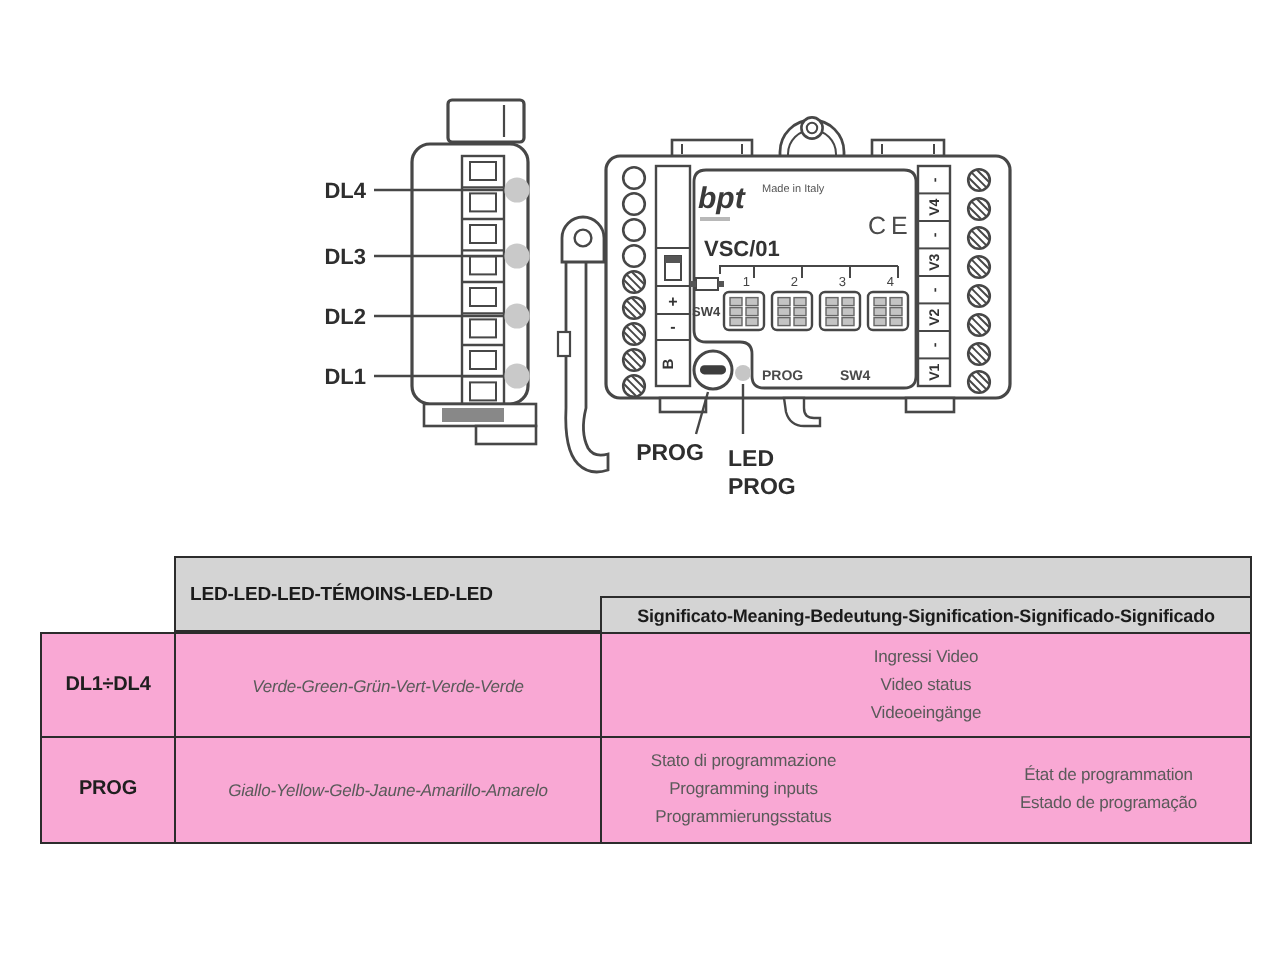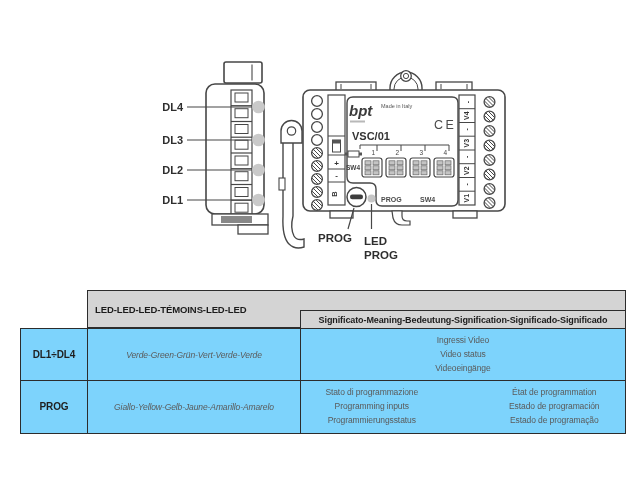--- a/index.html
+++ b/index.html
@@ -1,23 +1,23 @@
 <!DOCTYPE html>
 <html><head>
 <meta charset="utf-8">
 <style>
   html,body{margin:0;padding:0;}
   body{width:640px;height:480px;background:#ffffff;position:relative;overflow:hidden;
        font-family:"Liberation Sans",sans-serif;}
-  .page{position:absolute;inset:0;margin-top:12px;}
+  .page{position:absolute;inset:0;}
   svg text{font-family:"Liberation Sans",sans-serif;}
 
   
   .tbl{position:absolute;left:20px;top:278px;width:608px;height:146px;}
-  .cell{position:absolute;box-sizing:border-box;border:1.5px solid #2c2c2c;background:#7dd3fc;
+  .cell{position:absolute;box-sizing:border-box;border:1.5px solid #2c2c2c;background:#f9a8d4;
         display:flex;align-items:center;justify-content:center;text-align:center;
         letter-spacing:-0.1px;}
   .hdr{background:#d4d4d4;font-weight:bold;color:#1b1b1b;}
   .h1{left:67px;top:0;width:539px;height:38px;justify-content:flex-start;
       padding-left:7px;font-size:9.5px;}
   .h2a{left:67px;top:19.5px;width:214.5px;height:20px;font-size:9px;}
   .h2b{left:280px;top:19.5px;width:326px;height:20px;font-size:9px;}
   .r1{top:38px;height:53.5px;}
   .r2{top:90px;height:53.5px;gap:41px;}
   .cled{left:0;width:68px;font-weight:bold;font-size:10px;color:#1f1f1f;}
@@ -242,19 +242,18 @@
   <div class="cell r2 cled">PROG</div>
   <div class="cell r2 ccol">Giallo-Yellow-Gelb-Jaune-Amarillo-Amarelo</div>
   <div class="cell r2 cmean">
     <div class="mcol">
       <div>Stato di programmazione</div>
       <div>Programming inputs</div>
       <div>Programmierungsstatus</div>
     </div>
     <div class="mcol">
       <div>État de programmation</div>
-      <div>Estado de programación</div>
       <div>Estado de programação</div>
     </div>
   </div>
 </div>
 
 </div>
 
 </body></html>

